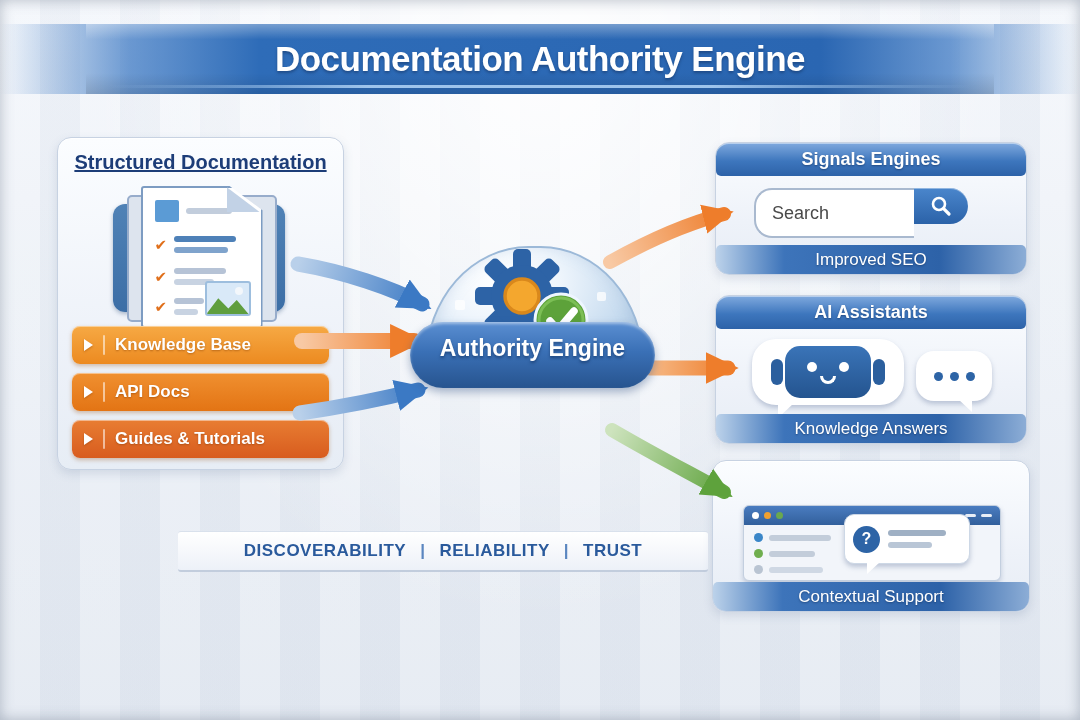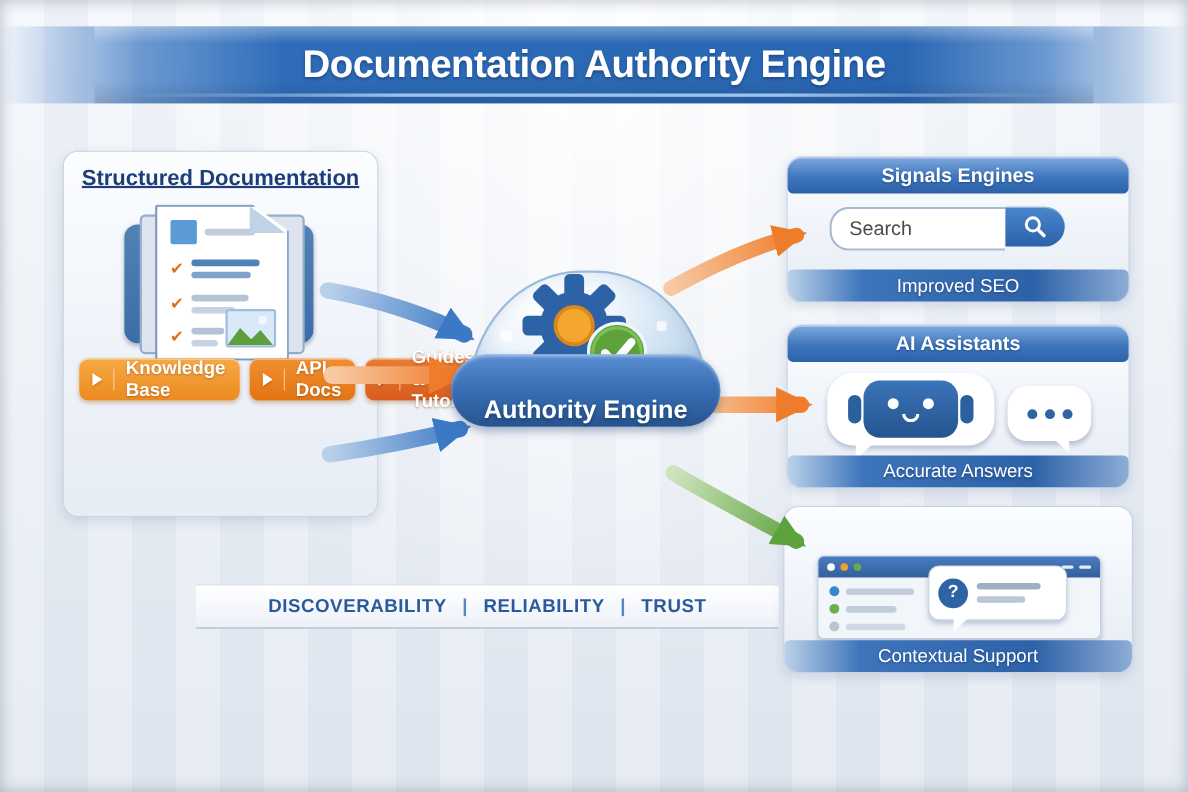--- a/index.html
+++ b/index.html
@@ -59,21 +59,21 @@
   .docstack .back-blue{position:absolute;left:2px;top:18px;width:172px;height:108px;border-radius:12px;background:linear-gradient(180deg,#50籃,#50 ) ;background:linear-gradient(180deg,#5082b6,#3c6ea6);box-shadow:0 2px 4px rgba(60,90,130,.4);}
   .docstack .back-gray{position:absolute;left:16px;top:9px;width:146px;height:123px;border-radius:5px;background:#dde4ee;border:2px solid #97accb;}
   .docstack .page{position:absolute;left:30px;top:0;width:118px;height:138px;background:#fff;border:2px solid #7d9cc2;border-radius:3px;clip-path:polygon(0 0,73% 0,100% 17%,100% 100%,0 100%);}
   .docstack .fold{position:absolute;left:116px;top:1px;width:33px;height:25px;background:#c2d2e6;clip-path:polygon(0 0,100% 100%,0 100%);}
   .page .row{position:absolute;left:12px;display:flex;align-items:center;gap:7px;}
   .bar{height:6px;border-radius:3px;}
   .chk{color:#e06f1a;font-weight:bold;font-size:15px;line-height:10px;}
   .thumb{position:absolute;right:10px;bottom:10px;width:42px;height:31px;background:#d9e9f8;border:2px solid #9dbede;border-radius:3px;overflow:hidden;}
   .thumb .mtn{position:absolute;left:0;bottom:0;width:100%;height:60%;background:#5f9e3e;clip-path:polygon(0 100%,28% 15%,52% 70%,72% 25%,100% 100%);}
   .thumb .sun{position:absolute;right:6px;top:4px;width:8px;height:8px;border-radius:50%;background:#f3f7fb;}
-  .chipset{position:absolute;left:14px;right:14px;top:188px;display:flex;gap:9px;}
+  .chipset{position:absolute;left:14px;right:14px;top:188px;display:flex;flex-direction:column;gap:9px;}
   .chip{
     height:38px;border-radius:8px;display:flex;align-items:center;gap:10px;padding:0 12px;
     color:#fff;font-weight:bold;font-size:17px;text-shadow:0 1px 2px rgba(120,50,0,.45);
     box-shadow:inset 0 1px 0 rgba(255,255,255,.45), 0 2px 4px rgba(150,80,20,.35);
     cursor:pointer;
   }
   .chip .tri{width:0;height:0;border-left:9px solid #fff;border-top:6px solid transparent;border-bottom:6px solid transparent;filter:drop-shadow(0 1px 1px rgba(120,50,0,.4));}
   .chip .div{width:2px;height:20px;background:rgba(255,255,255,.55);border-radius:1px;}
   .chip.c1{background:linear-gradient(180deg,#f6a944,#ec8a20);}
   .chip.c2{background:linear-gradient(180deg,#f09030,#e37414);}
@@ -90,34 +90,34 @@
   .dome .plat{position:absolute;left:22px;top:76px;width:168px;height:46px;border-radius:50%;background:linear-gradient(180deg,#f2f7fc,#c6daee);border:1px solid #d7e5f3;}
   .dome .px{position:absolute;background:rgba(255,255,255,.75);border-radius:2px;}
   .gear-wrap{position:absolute;left:55px;top:-2px;width:130px;height:120px;}
   .band{
     position:absolute;left:0;top:76px;width:245px;height:66px;border-radius:34px;
     background:linear-gradient(180deg,#5b8fd2 0%,#3a70b6 45%,#27548f 100%);
     box-shadow:inset 0 2px 3px rgba(255,255,255,.45), 0 4px 8px rgba(50,80,130,.4);
     color:#fff;font-weight:bold;font-size:23px;text-align:center;
     text-shadow:0 2px 3px rgba(15,45,90,.6);
   }
-  .band span{display:block;padding-top:37px;}
+  .band span{display:block;padding-top:13px;}
   .pedestal{
     position:absolute;left:36px;top:138px;width:172px;height:60px;
     border-radius:10px 10px 86px 86px / 10px 10px 40px 40px;
     background:linear-gradient(180deg,#4078bc 0%,#2d5fa0 55%,#224d85 100%);
     box-shadow:inset 0 1px 0 rgba(255,255,255,.35), 0 4px 8px rgba(50,80,130,.4);
     color:#fff;font-weight:bold;font-size:17px;line-height:21px;text-align:center;
     text-shadow:0 1px 2px rgba(15,45,90,.6);padding-top:9px;box-sizing:border-box;
   }
   
   .out-search{left:715px;top:142px;width:310px;height:131px;z-index:2;}
   .searchbox{position:absolute;left:38px;top:45px;width:214px;height:36px;}
   .searchbox input{
-    position:absolute;left:0;top:0;width:160px;height:40px;box-sizing:border-box;
+    position:absolute;left:0;top:0;width:160px;height:50px;box-sizing:border-box;
     border:2px solid #a9b9cf;border-right:none;border-radius:18px 0 0 18px;
     padding:0 8px 0 16px;font-size:18px;font-family:inherit;color:#7f1d1d;background:#fff;outline:none;
   }
   .searchbox input::placeholder{color:#4a4a4a;opacity:1;}
   .searchbox .sbtn{
     position:absolute;right:0;top:0;width:54px;height:36px;border:none;cursor:pointer;
     border-radius:0 18px 18px 0;background:linear-gradient(180deg,#4a86cc,#2b62a8);
     display:flex;align-items:center;justify-content:center;box-shadow:inset 0 1px 0 rgba(255,255,255,.4);
   }
   .out-ai{left:715px;top:295px;width:310px;height:147px;z-index:2;}
@@ -254,21 +254,21 @@
         <div class="eye" style="left:22px;"></div>
         <div class="eye" style="right:22px;"></div>
         <div class="smile"></div>
       </div>
     </div>
     <div class="bubble bub2">
       <span class="dot"></span>
       <span class="dot"></span>
       <span class="dot"></span>
     </div>
-    <div class="ft">Accurate Answers</div>
+    <div class="ft">Knowledge Answers</div>
   </div>
 
   <div class="panel out-help">
     <div class="browser">
       <div class="tbar">
         <span class="d" style="background:#fff;"></span>
         <span class="d" style="background:#f0a030;"></span>
         <span class="d" style="background:#6aa84f;"></span>
         <span style="flex:1;"></span>
         <span class="dash"></span>

